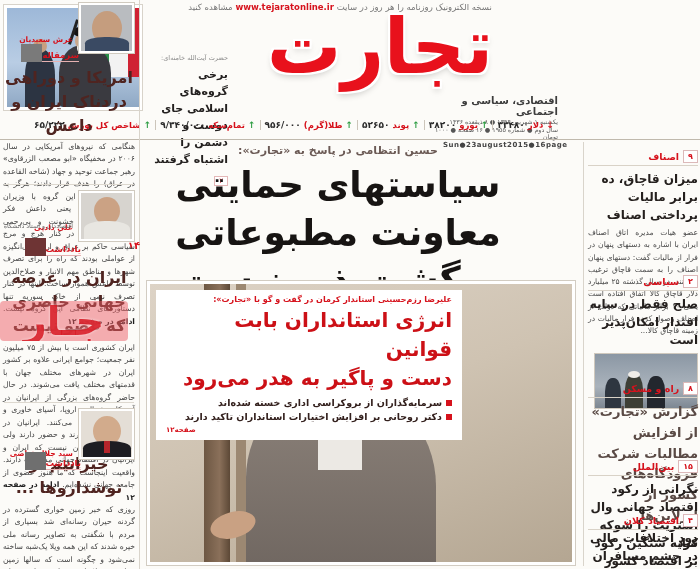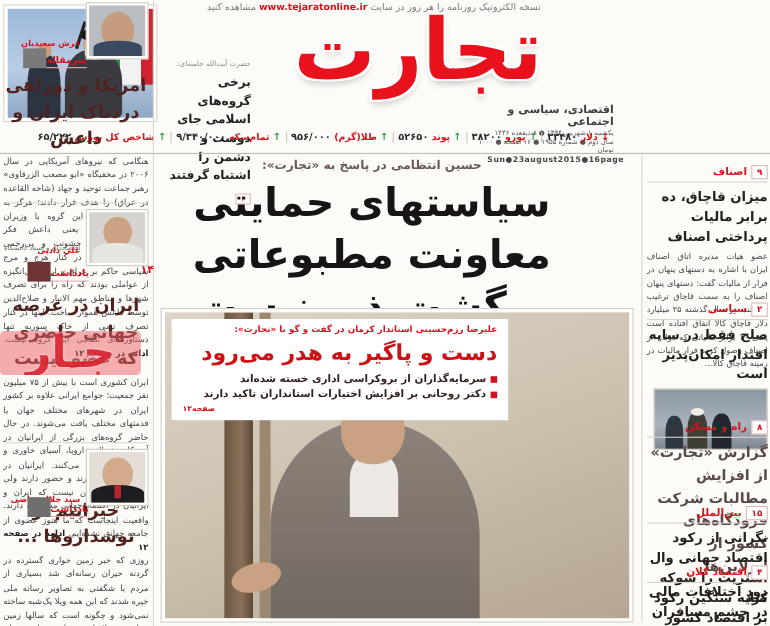--- a/index.html
+++ b/index.html
@@ -243,20 +243,21 @@
     <div class="ph">
       <div class="door"></div>
       <div class="door2"></div>
       <div class="man-body"></div>
       <div class="man-shirt"></div>
       <div class="man-head"></div>
       <div class="man-hair"></div>
       <div class="man-hand"></div>
       <div class="overlay">
         <div class="kick">علیرضا رزم‌حسینی استاندار کرمان در گفت و گو با «تجارت»:</div>
+        <div class="h2">انرژی استانداران بابت قوانین</div>
         <div class="h2">دست و پاگیر به هدر می‌رود</div>
         <div class="bullets">
           <div class="b-row">
             <span class="sq"></span>
             <span class="b-txt">سرمایه‌گذاران از بروکراسی اداری خسته شده‌اند</span>
           </div>
           <div class="b-row">
             <span class="sq"></span>
             <span class="b-txt">دکتر روحانی بر افزایش اختیارات استانداران تاکید دارند</span>
           </div>

